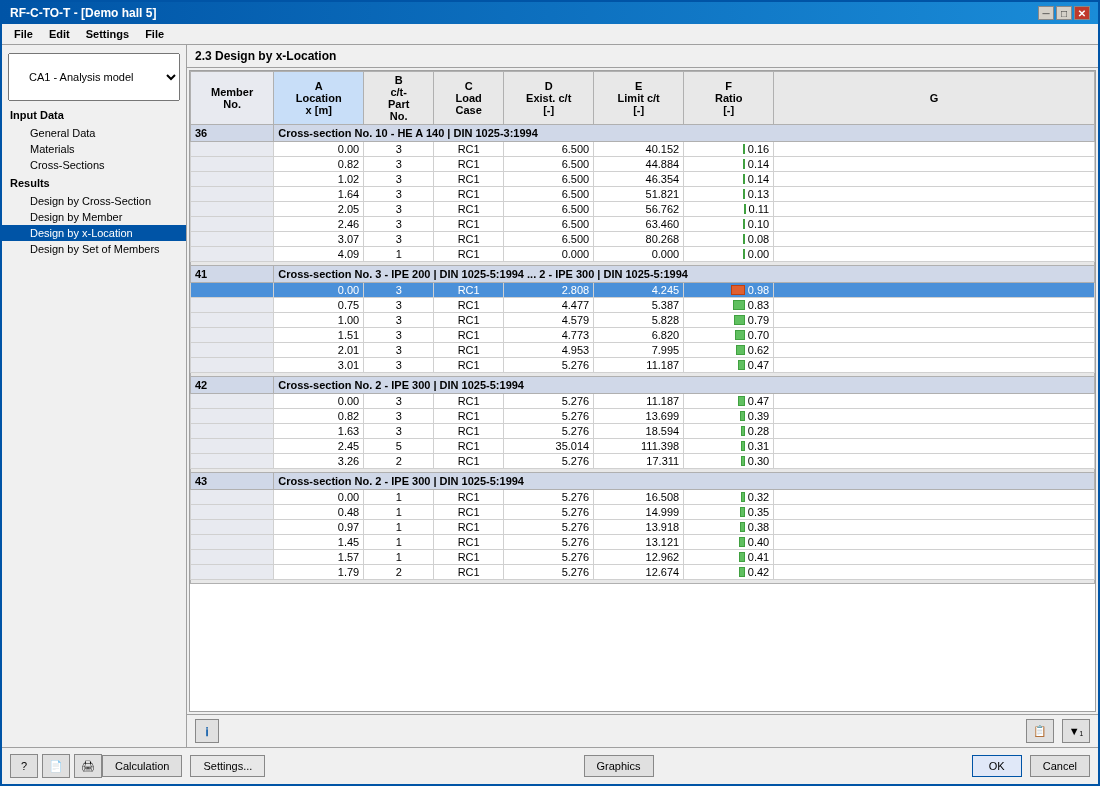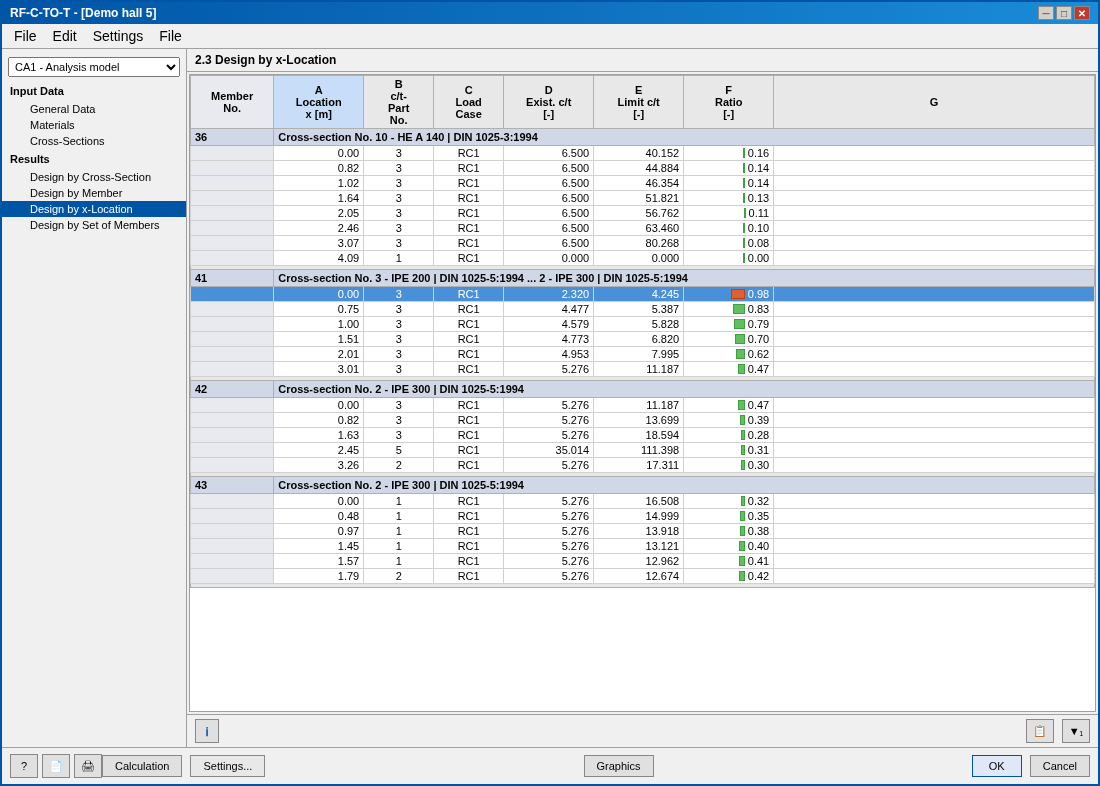--- a/index.html
+++ b/index.html
@@ -6,27 +6,27 @@
     body { font-family: Arial, sans-serif; font-size: 11px; background: #d4d0c8; }
     
     .window { width: 1100px; height: 786px; border: 2px solid #0054a6; background: #f0f0f0; display: flex; flex-direction: column; }
     
     .title-bar { background: linear-gradient(to right, #0054a6, #1a8cd8); color: white; padding: 4px 8px; display: flex; justify-content: space-between; align-items: center; font-size: 12px; font-weight: bold; }
     .title-bar-buttons { display: flex; gap: 2px; }
     .title-btn { width: 16px; height: 14px; border: 1px solid #888; background: #d4d0c8; cursor: pointer; display: flex; align-items: center; justify-content: center; font-size: 10px; font-weight: bold; color: #333; }
     .title-btn.close { background: #c0392b; color: white; }
     
     .menu-bar { background: #f0f0f0; border-bottom: 1px solid #a0a0a0; padding: 2px 4px; display: flex; gap: 0; }
-    .menu-item { padding: 2px 8px; cursor: pointer; font-size: 14px; }
+    .menu-item { padding: 2px 8px; cursor: pointer; font-size: 11px; font-weight: bold; }
     
     .content { display: flex; flex: 1; overflow: hidden; }
     
     .sidebar { width: 185px; background: #f0f0f0; border-right: 1px solid #a0a0a0; padding: 4px 0; }
     .sidebar-dropdown { margin: 4px 6px; }
-    .sidebar-dropdown select { width: 100%; font-size: 11px; padding: 2px; }
+    .sidebar-dropdown select { width: 100%; font-size: 11px; padding: 16px; }
     .sidebar-section { padding: 4px 8px; font-weight: bold; font-size: 11px; }
     .sidebar-item { padding: 2px 8px 2px 20px; font-size: 11px; cursor: pointer; }
     .sidebar-item.active { background: #0054a6; color: white; }
     .sidebar-item.sub { padding-left: 28px; }
     
     .main-panel { flex: 1; display: flex; flex-direction: column; overflow: hidden; }
     
     .panel-title { padding: 4px 8px; font-size: 12px; font-weight: bold; background: #f0f0f0; border-bottom: 1px solid #a0a0a0; }
     
     .table-container { flex: 1; overflow: auto; background: white; border: 1px solid #a0a0a0; margin: 2px; }
@@ -254,21 +254,21 @@
               </tr>
               <tr class="member-row">
                 <td>41</td>
       <td colspan="7">Cross-section No. 3 - IPE 200 | DIN 1025-5:1994 ... 2 - IPE 300 | DIN 1025-5:1994</td>
               </tr>
               <tr class="data-row highlighted">
         <td class="member-no"></td>
         <td class="location">0.00</td>
         <td style="text-align:center">3</td>
         <td style="text-align:center">RC1</td>
-        <td>2.320</td>
+        <td>2.808</td>
         <td>4.245</td>
         <td>
           <div class="ratio-cell">
             <span style="display:inline-block;width:14px;height:10px;background:#e06030;border:1px solid #c04010;"></span>
             0.98
           </div>
         </td>
         <td></td>
       </tr>
               <tr class="data-row">

